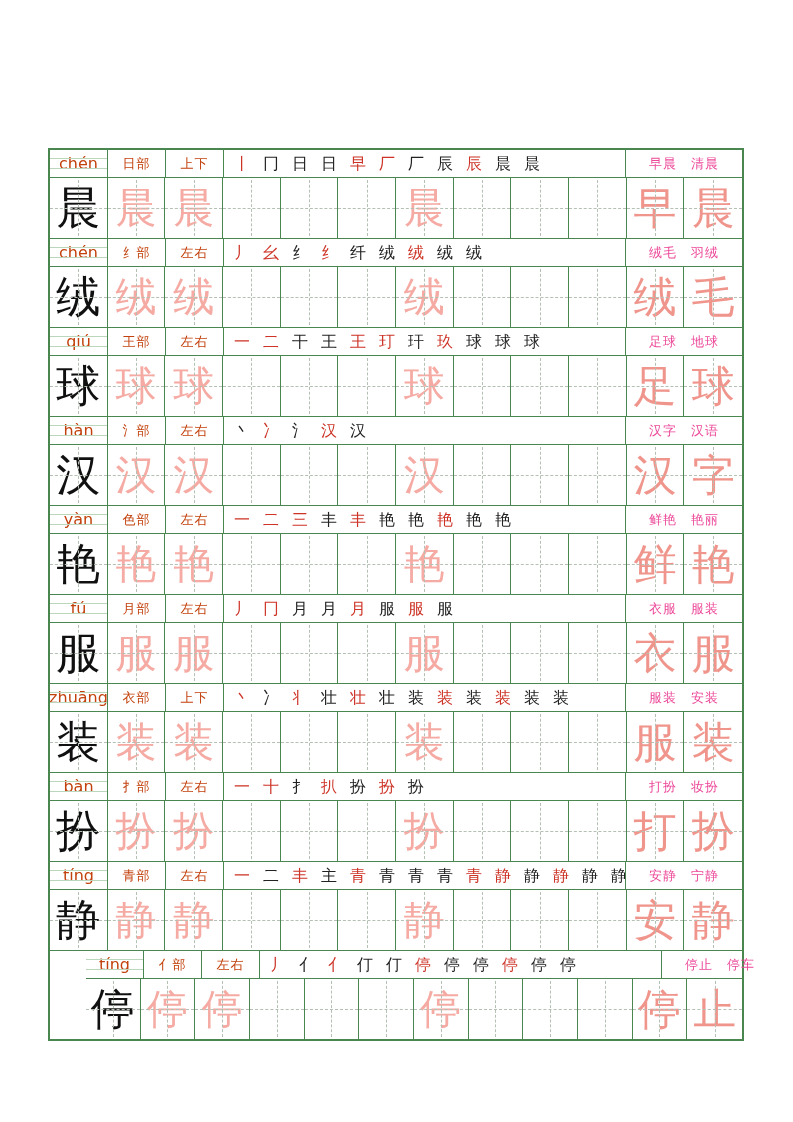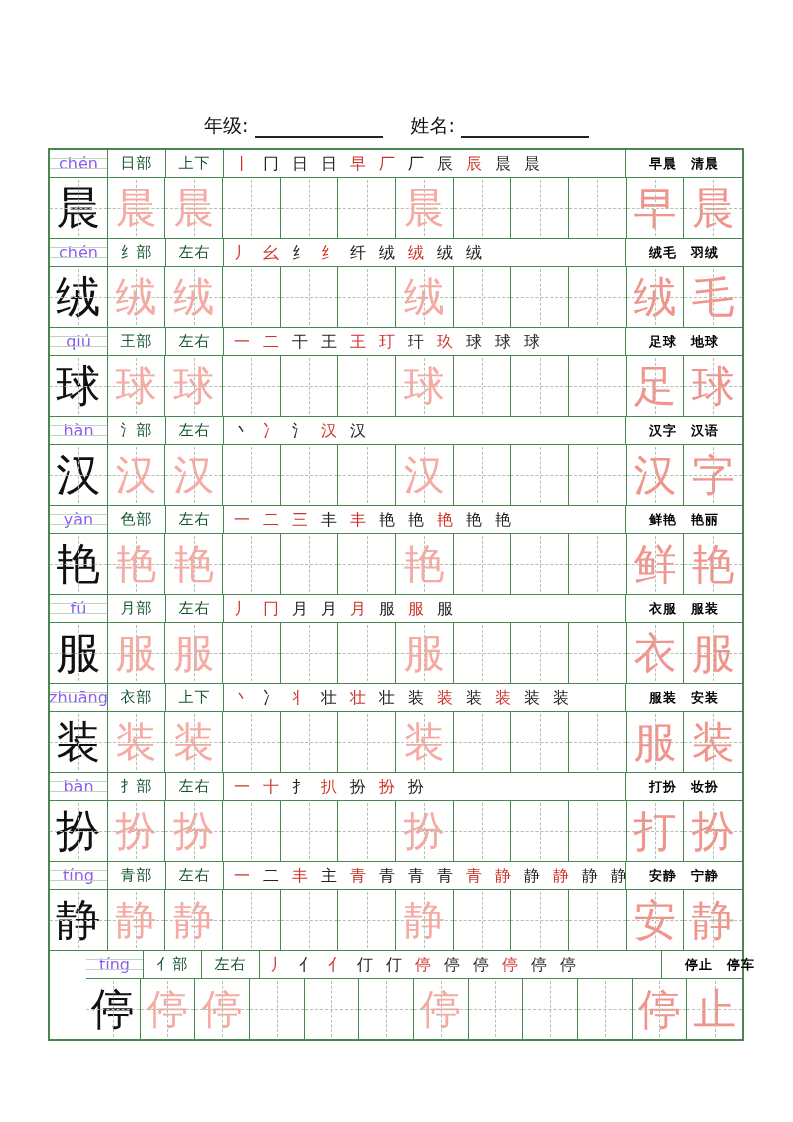--- a/index.html
+++ b/index.html
@@ -31,32 +31,32 @@
   .hrow{
     display:grid;grid-template-columns:58px 58px 58px 402px 116px;
     height:28px;border-bottom:1px solid var(--green);
   }
   .hcell{
     position:relative;border-right:1px solid var(--green);
     display:flex;align-items:center;justify-content:center;
     overflow:hidden;white-space:nowrap;
   }
   .hcell:last-child{border-right:none;}
-  .pycell{font-size:16px;color:#8b5cf6;text-align:right;}
+  .pycell{font-size:16px;color:#c2410c;text-align:right;}
   .pycell::before,.pycell::after{
     content:"";position:absolute;left:0;right:0;border-top:1px solid var(--pyline);
   }
   .pycell::before{top:8px;}
   .pycell::after{bottom:8px;}
-  .small{font-size:15px;letter-spacing:1px;color:#14532d;}
+  .small{font-size:13px;letter-spacing:1px;color:#c2410c;}
   .strokes{justify-content:flex-start;padding-left:10px;gap:13px;}
   .sg{font-size:16px;line-height:1;font-family:"DejaVu Serif",serif;}
   .sb{color:#222;}
   .sr{color:var(--red);}
-  .words{font-size:13px;letter-spacing:1px;color:#000000;font-weight:bold;}
+  .words{font-size:13px;letter-spacing:1px;color:#ec4899;}
   .prow{display:grid;grid-template-columns:repeat(12,1fr);height:60px;}
   .pc{
     position:relative;border-right:1px solid var(--green);
     display:flex;align-items:center;justify-content:center;
     line-height:1;overflow:hidden;
   }
   .pc:last-child{border-right:none;}
   .pc::before{
     content:"";position:absolute;left:50%;top:2px;bottom:2px;
     border-left:1px dashed var(--guide);
@@ -71,26 +71,20 @@
   .footer{
     position:absolute;top:1052px;left:0;width:100%;text-align:center;
     font-size:13px;color:#222;letter-spacing:1px;
   }
 </style>
 </head>
 <body>
 
 <div class="page">
 
-  <div class="form-line">
-    <span class="lbl">年级:</span>
-    <span class="uline first"></span>
-    <span class="lbl">姓名:</span>
-    <span class="uline"></span>
-  </div>
 
   <div class="table">
       <div class="group">
         <div class="hrow">
           <div class="hcell pycell">chén</div>
           <div class="hcell small">日部</div>
           <div class="hcell small">上下</div>
           <div class="hcell strokes">
             <div class="sg sr">丨</div>
             <div class="sg sb">冂</div>

